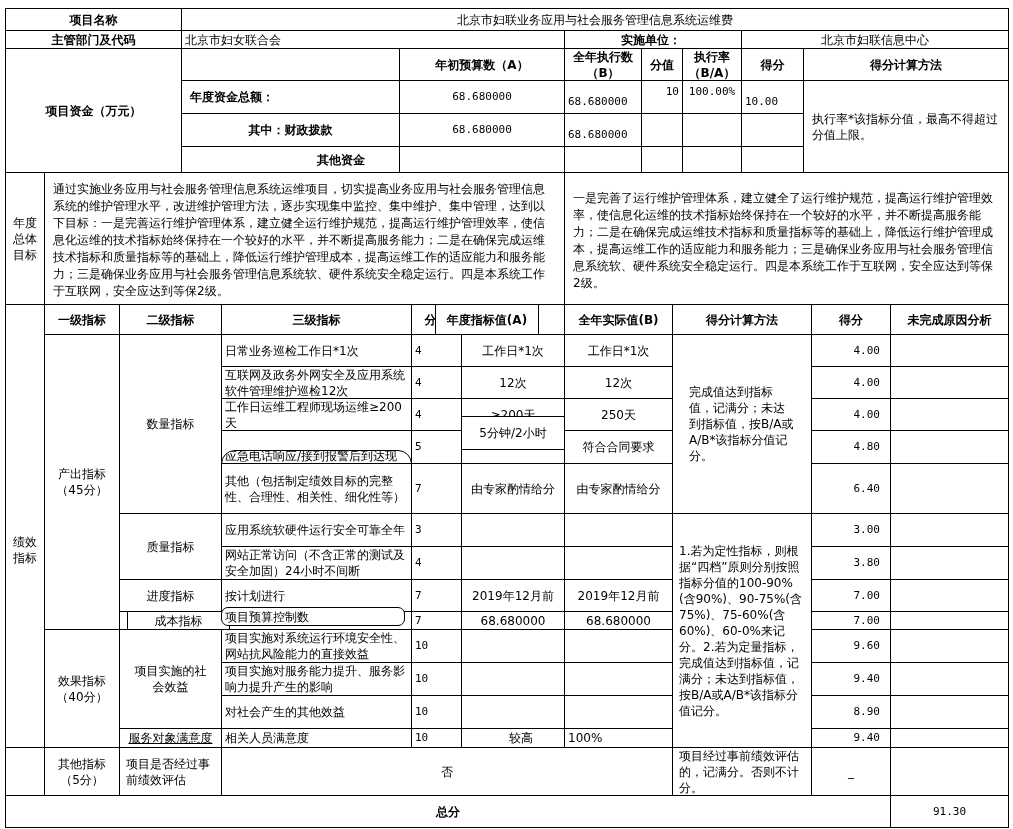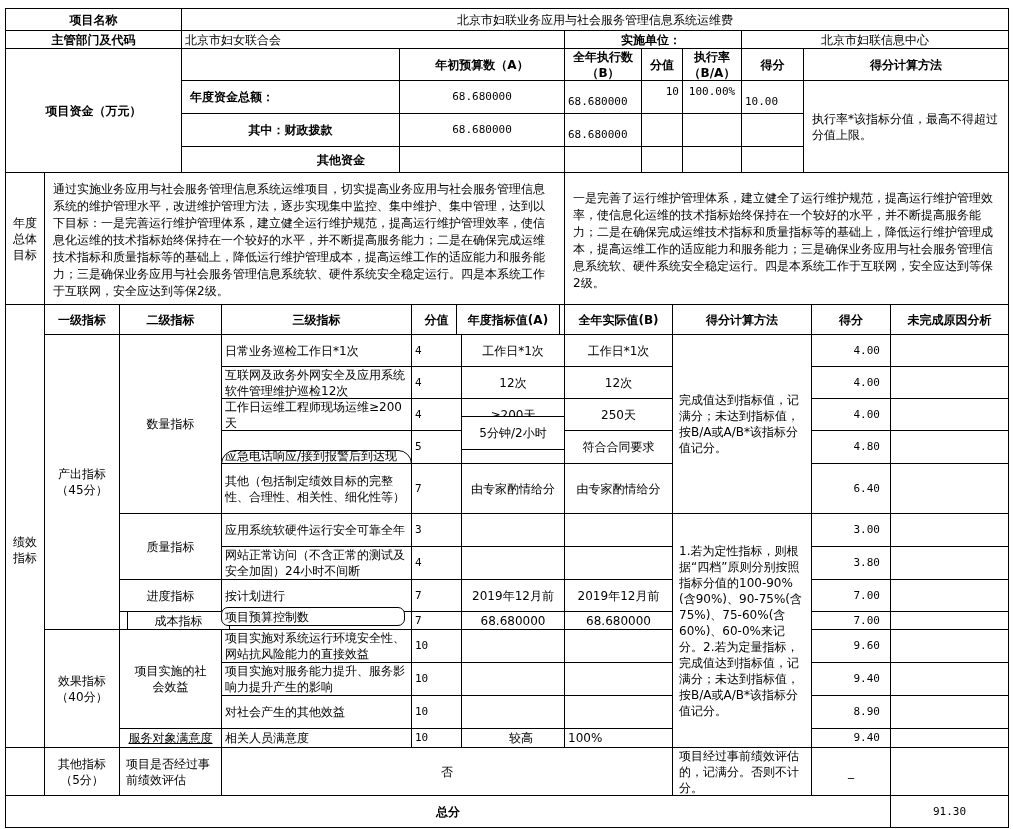--- a/index.html
+++ b/index.html
@@ -61,40 +61,40 @@
 <div class="c" style="left:6px;top:173px;width:40px;height:133px;padding:0 4px;">年度总体目标</div>
 <div class="c para" style="left:45px;top:173px;width:521px;height:133px;">通过实施业务应用与社会服务管理信息系统运维项目，切实提高业务应用与社会服务管理信息系统的维护管理水平，改进维护管理方法，逐步实现集中监控、集中维护、集中管理，达到以下目标：一是完善运行维护管理体系，建立健全运行维护规范，提高运行维护管理效率，使信息化运维的技术指标始终保持在一个较好的水平，并不断提高服务能力；二是在确保完成运维技术指标和质量指标等的基础上，降低运行维护管理成本，提高运维工作的适应能力和服务能力；三是确保业务应用与社会服务管理信息系统软、硬件系统安全稳定运行。四是本系统工作于互联网，安全应达到等保2级。</div>
 <div class="c para" style="left:565px;top:173px;width:445px;height:133px;padding-top:17px;">一是完善了运行维护管理体系，建立健全了运行维护规范，提高运行维护管理效率，使信息化运维的技术指标始终保持在一个较好的水平，并不断提高服务能力；二是在确保完成运维技术指标和质量指标等的基础上，降低运行维护管理成本，提高运维工作的适应能力和服务能力；三是确保业务应用与社会服务管理信息系统软、硬件系统安全稳定运行。四是本系统工作于互联网，安全应达到等保2级。</div>
 
 <div class="c" style="left:6px;top:305px;width:40px;height:491px;padding:0 4px;">绩效指标</div>
 
 <div class="c b" style="left:45px;top:305px;width:76px;height:31px;">一级指标</div>
 <div class="c b" style="left:120px;top:305px;width:103px;height:31px;">二级指标</div>
 <div class="c b" style="left:222px;top:305px;width:191px;height:31px;">三级指标</div>
 <div class="c b" style="left:412px;top:305px;width:51px;height:31px;">分值</div>
-<div class="c b" style="left:457px;top:305px;width:104px;height:31px;">年度指标值(A)</div>
+<div class="c b" style="left:436px;top:305px;width:104px;height:31px;">年度指标值(A)</div>
 <div class="c b" style="left:565px;top:305px;width:109px;height:31px;">全年实际值(B)</div>
 <div class="c b" style="left:673px;top:305px;width:140px;height:31px;">得分计算方法</div>
 <div class="c b" style="left:812px;top:305px;width:80px;height:31px;">得分</div>
 <div class="c b" style="left:891px;top:305px;width:119px;height:31px;">未完成原因分析</div>
 
 <div class="c" style="left:45px;top:335px;width:76px;height:296px;padding:0 8px;">产出指标（45分）</div>
 <div class="c" style="left:45px;top:630px;width:76px;height:119px;padding:0 8px;">效果指标（40分）</div>
 <div class="c" style="left:6px;top:748px;width:40px;height:49px;"></div>
 <div class="c" style="left:45px;top:748px;width:76px;height:49px;padding:0 8px;">其他指标（5分）</div>
 
 <div class="c" style="left:120px;top:335px;width:103px;height:180px;">数量指标</div>
 <div class="c" style="left:120px;top:514px;width:103px;height:67px;">质量指标</div>
 <div class="c" style="left:120px;top:580px;width:103px;height:33px;">进度指标</div>
 <div class="c" style="left:120px;top:612px;width:103px;height:19px;margin-left:7px;">成本指标</div>
 <div class="c" style="left:120px;top:630px;width:103px;height:100px;padding:0 10px;">项目实施的社会效益</div>
 <div class="c" style="left:120px;top:729px;width:103px;height:20px;text-decoration:underline;">服务对象满意度</div>
 <div class="c l" style="left:120px;top:748px;width:103px;height:49px;padding-left:6px;">项目是否经过事前绩效评估</div>
 
-<div class="c l" style="left:673px;top:335px;width:140px;height:180px;padding:0 6px;">完成值达到指标值，记满分；未达到指标值，按B/A或A/B*该指标分值记分。</div>
+<div class="c l" style="left:673px;top:335px;width:140px;height:180px;padding:0 16px;">完成值达到指标值，记满分；未达到指标值，按B/A或A/B*该指标分值记分。</div>
 <div class="c l" style="left:673px;top:514px;width:140px;height:235px;padding:0 6px;">1.若为定性指标，则根据“四档”原则分别按照指标分值的100-90%(含90%)、90-75%(含75%)、75-60%(含60%)、60-0%来记分。2.若为定量指标，完成值达到指标值，记满分；未达到指标值，按B/A或A/B*该指标分值记分。</div>
 
 <div class="c" style="left:222px;top:748px;width:452px;height:49px;">否</div>
 <div class="c l" style="left:673px;top:748px;width:140px;height:49px;padding:0 6px;">项目经过事前绩效评估的，记满分。否则不计分。</div>
 <div class="c" style="left:812px;top:748px;width:80px;height:49px;">_</div>
 <div class="c" style="left:891px;top:748px;width:119px;height:49px;"></div>
 
 <div class="c b" style="left:6px;top:796px;width:886px;height:33px;">总分</div>
 <div class="c num" style="left:891px;top:796px;width:119px;height:33px;">91.30</div>
 

